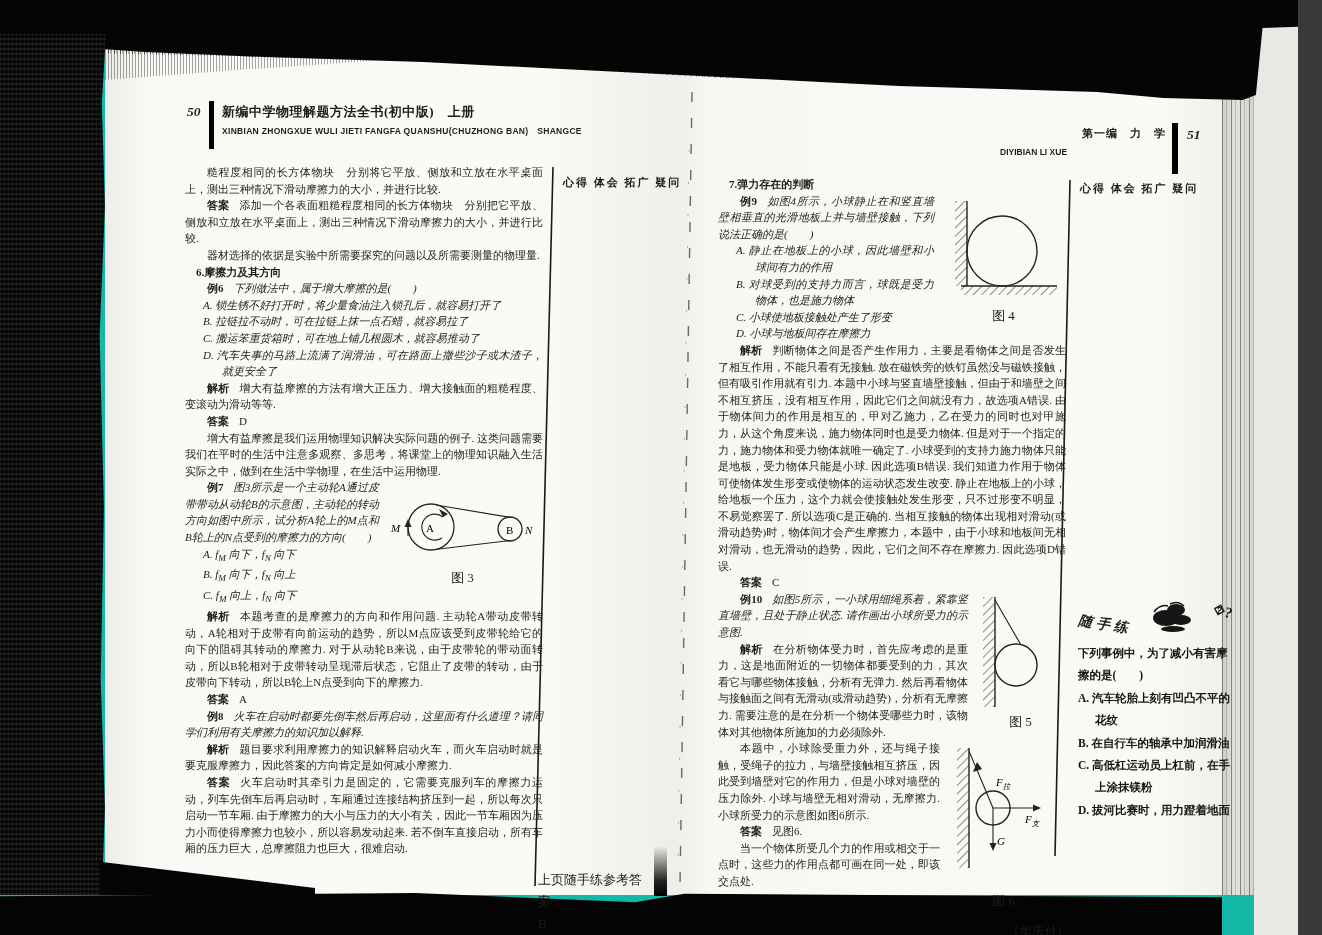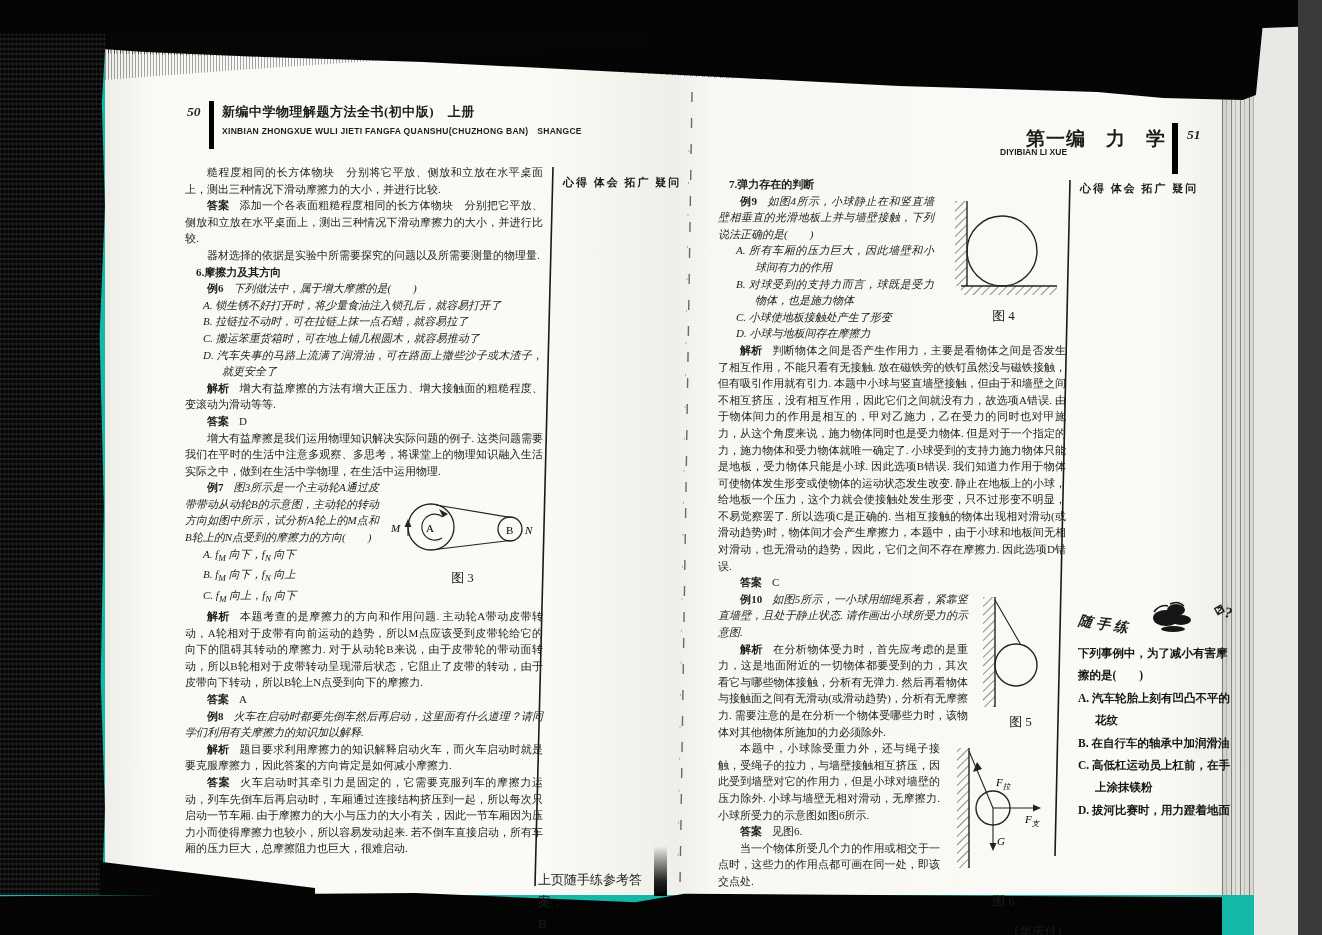--- a/index.html
+++ b/index.html
@@ -33,21 +33,21 @@
   .corner-wedge{left:100px;top:856px;width:215px;height:39px;background:#050505;
       clip-path:polygon(0 15%,100% 82%,100% 100%,0 100%);}
   .gutter-smudge{left:654px;top:846px;width:13px;height:50px;
       background:linear-gradient(180deg,transparent,rgba(0,0,0,.85) 70%,#000);}
 
   
   .lp-pagenum{left:187px;top:104px;font-style:italic;font-weight:bold;font-size:13.5px;}
   .lp-bar{left:209px;top:101px;width:5px;height:48px;background:#000;}
   .lp-title{left:222px;top:103px;font-weight:bold;font-size:13px;letter-spacing:.5px;}
   .lp-sub{left:222px;top:126px;font-weight:bold;font-size:8.5px;letter-spacing:.3px;font-family:"Liberation Sans","DejaVu Sans",sans-serif;}
-  .rp-title{left:1000px;top:126px;width:166px;text-align:right;font-weight:bold;font-size:19px;letter-spacing:1px;}
+  .rp-title{left:1000px;top:126px;width:166px;text-align:right;font-weight:bold;font-size:11px;letter-spacing:1px;}
   .rp-sub{left:1000px;top:147px;width:166px;text-align:left;font-weight:bold;font-size:8.5px;font-family:"Liberation Sans","DejaVu Sans",sans-serif;}
   .rp-bar{left:1172px;top:123px;width:6px;height:51px;background:#000;}
   .rp-pagenum{left:1187px;top:127px;font-style:italic;font-weight:bold;font-size:13.5px;}
 
   .sb-hdr{font-weight:bold;font-size:11px;letter-spacing:2px;}
   .lp-sbhdr{left:563px;top:175px;}
   .rp-sbhdr{left:1080px;top:181px;}
 
   
   .col{position:absolute;}
@@ -185,21 +185,21 @@
         <rect x="10" y="6" width="12" height="85" fill="url(#hw4)"></rect>
         <line x1="22" y1="6" x2="22" y2="91" stroke="#222" stroke-width="1.4"></line>
         <rect x="16" y="91" width="96" height="9" fill="url(#hw4)"></rect>
         <line x1="16" y1="91" x2="112" y2="91" stroke="#222" stroke-width="1.4"></line>
         <circle cx="57" cy="56" r="35" fill="none" stroke="#222" stroke-width="1.4"></circle>
       </svg>
       <div class="cap">图4</div>
     </div>
 
     <p class="ind kai"><span class="lbl">例9</span><span>如图4所示，小球静止在和竖直墙壁相垂直的光滑地板上并与墙壁接触，下列说法正确的是(　　)</span></p>
-    <p class="opt kai">A. 所有车厢的压力巨大，因此墙壁和小球间有力的作用</p>
+    <p class="opt kai">A. 静止在地板上的小球，因此墙壁和小球间有力的作用</p>
     <p class="opt kai">B. 对球受到的支持力而言，球既是受力物体，也是施力物体</p>
     <p class="opt kai">C. 小球使地板接触处产生了形变</p>
     <p class="opt kai">D. 小球与地板间存在摩擦力</p>
     <p class="ind"><span class="lbl">解析</span><span>判断物体之间是否产生作用力，主要是看物体之间是否发生了相互作用，不能只看有无接触. 放在磁铁旁的铁钉虽然没与磁铁接触，但有吸引作用就有引力. 本题中小球与竖直墙壁接触，但由于和墙壁之间不相互挤压，没有相互作用，因此它们之间就没有力，故选项A错误. 由于物体间力的作用是相互的，甲对乙施力，乙在受力的同时也对甲施力，从这个角度来说，施力物体同时也是受力物体. 但是对于一个指定的力，施力物体和受力物体就唯一确定了. 小球受到的支持力施力物体只能是地板，受力物体只能是小球. 因此选项B错误. 我们知道力作用于物体可使物体发生形变或使物体的运动状态发生改变. 静止在地板上的小球，给地板一个压力，这个力就会使接触处发生形变，只不过形变不明显，不易觉察罢了. 所以选项C是正确的. 当相互接触的物体出现相对滑动(或滑动趋势)时，物体间才会产生摩擦力，本题中，由于小球和地板间无相对滑动，也无滑动的趋势，因此，它们之间不存在摩擦力. 因此选项D错误.</span></p>
     <p class="ind"><span class="lbl">答案</span><span>C</span></p>
 
     <div class="fig fig5">
       <svg width="86" height="118" viewBox="0 0 86 118">
         <defs>
           <pattern id="hw5" width="6" height="6" patternUnits="userSpaceOnUse" patternTransform="rotate(45)">

